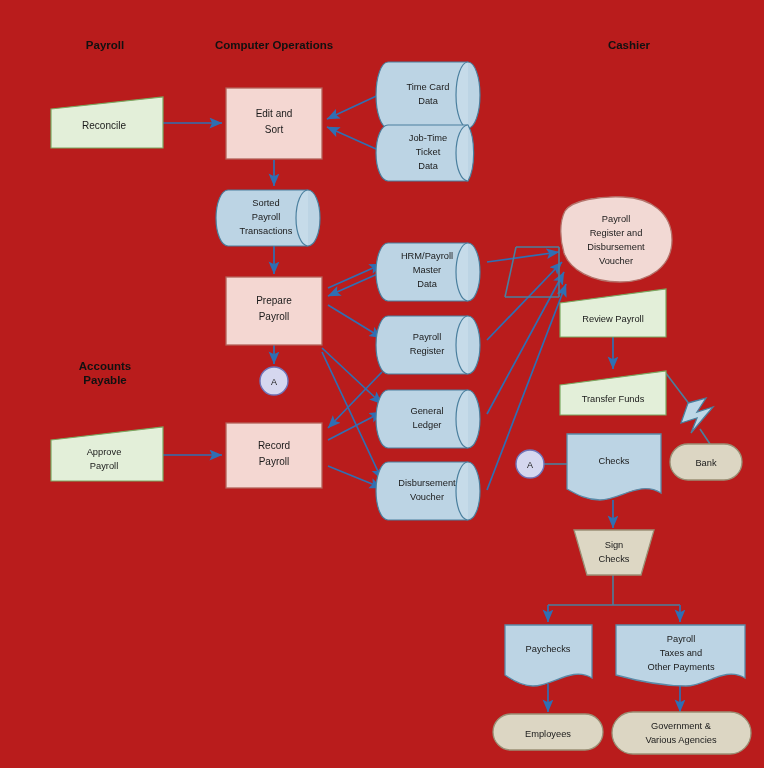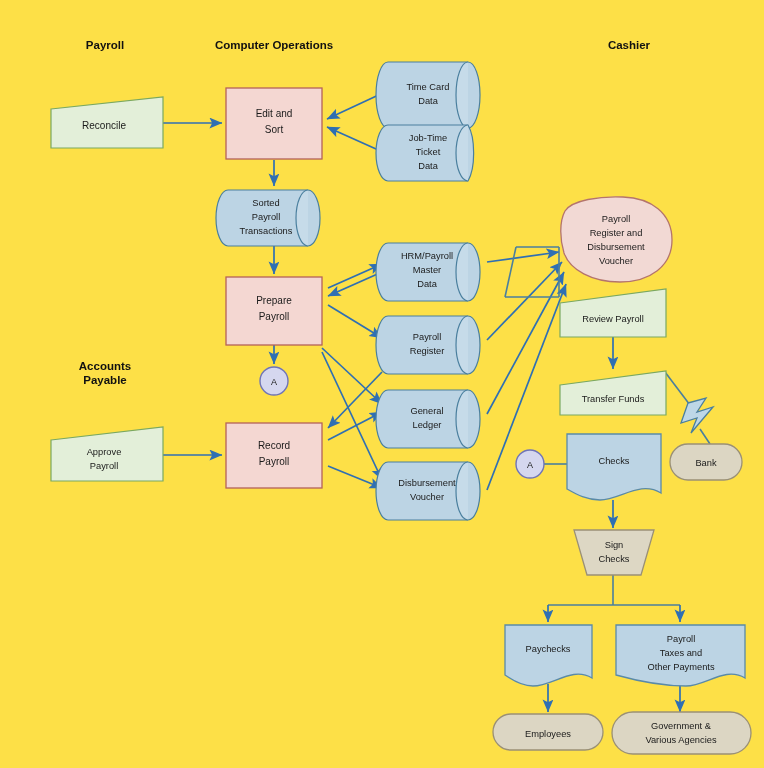--- a/index.html
+++ b/index.html
@@ -8,21 +8,21 @@
     padding: 0;
     background: #ffffff;
   }
   body {
     font-family: "Liberation Sans", sans-serif;
   }
   #diagram-root {
     position: relative;
     width: 764px;
     height: 768px;
-    background: #fde047;
+    background: #b91c1c;
     overflow: hidden;
   }
   svg#flow-svg {
     position: absolute;
     left: 0;
     top: 0;
     width: 764px;
     height: 768px;
   }
   .col-header {

